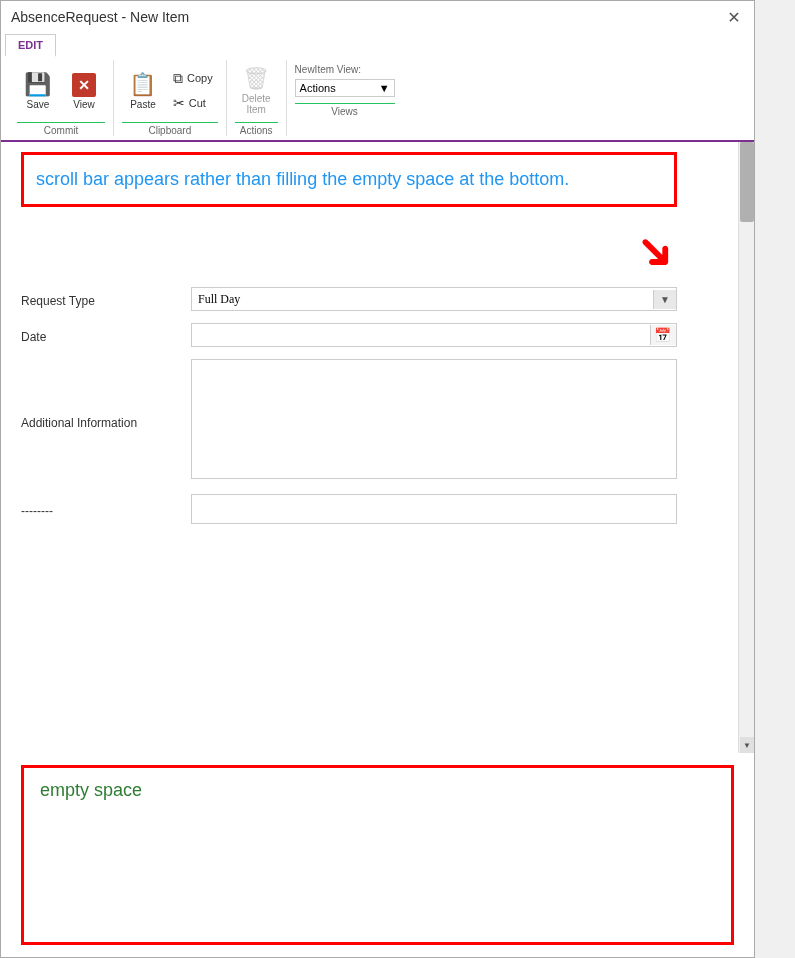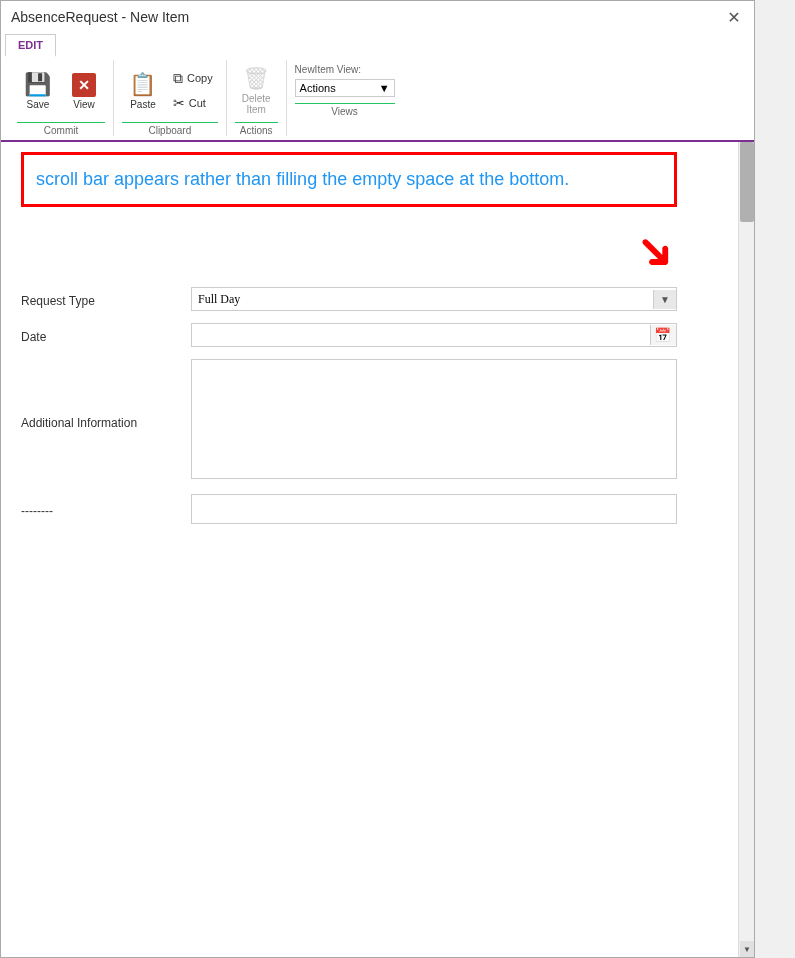--- a/index.html
+++ b/index.html
@@ -538,14 +538,19 @@
     </div>
 
     <div class="scrollbar-track">
       <div class="scrollbar-arrow top">▲</div>
       <div class="scrollbar-thumb"></div>
       <div class="scrollbar-arrow bottom">▼</div>
     </div>
 
   </div>
 
+  <div class="bottom-area">
+    <div class="empty-space-box">
+      <div class="empty-space-text">empty space</div>
+    </div>
+  </div>
 
 </div>
 
 </body></html>

